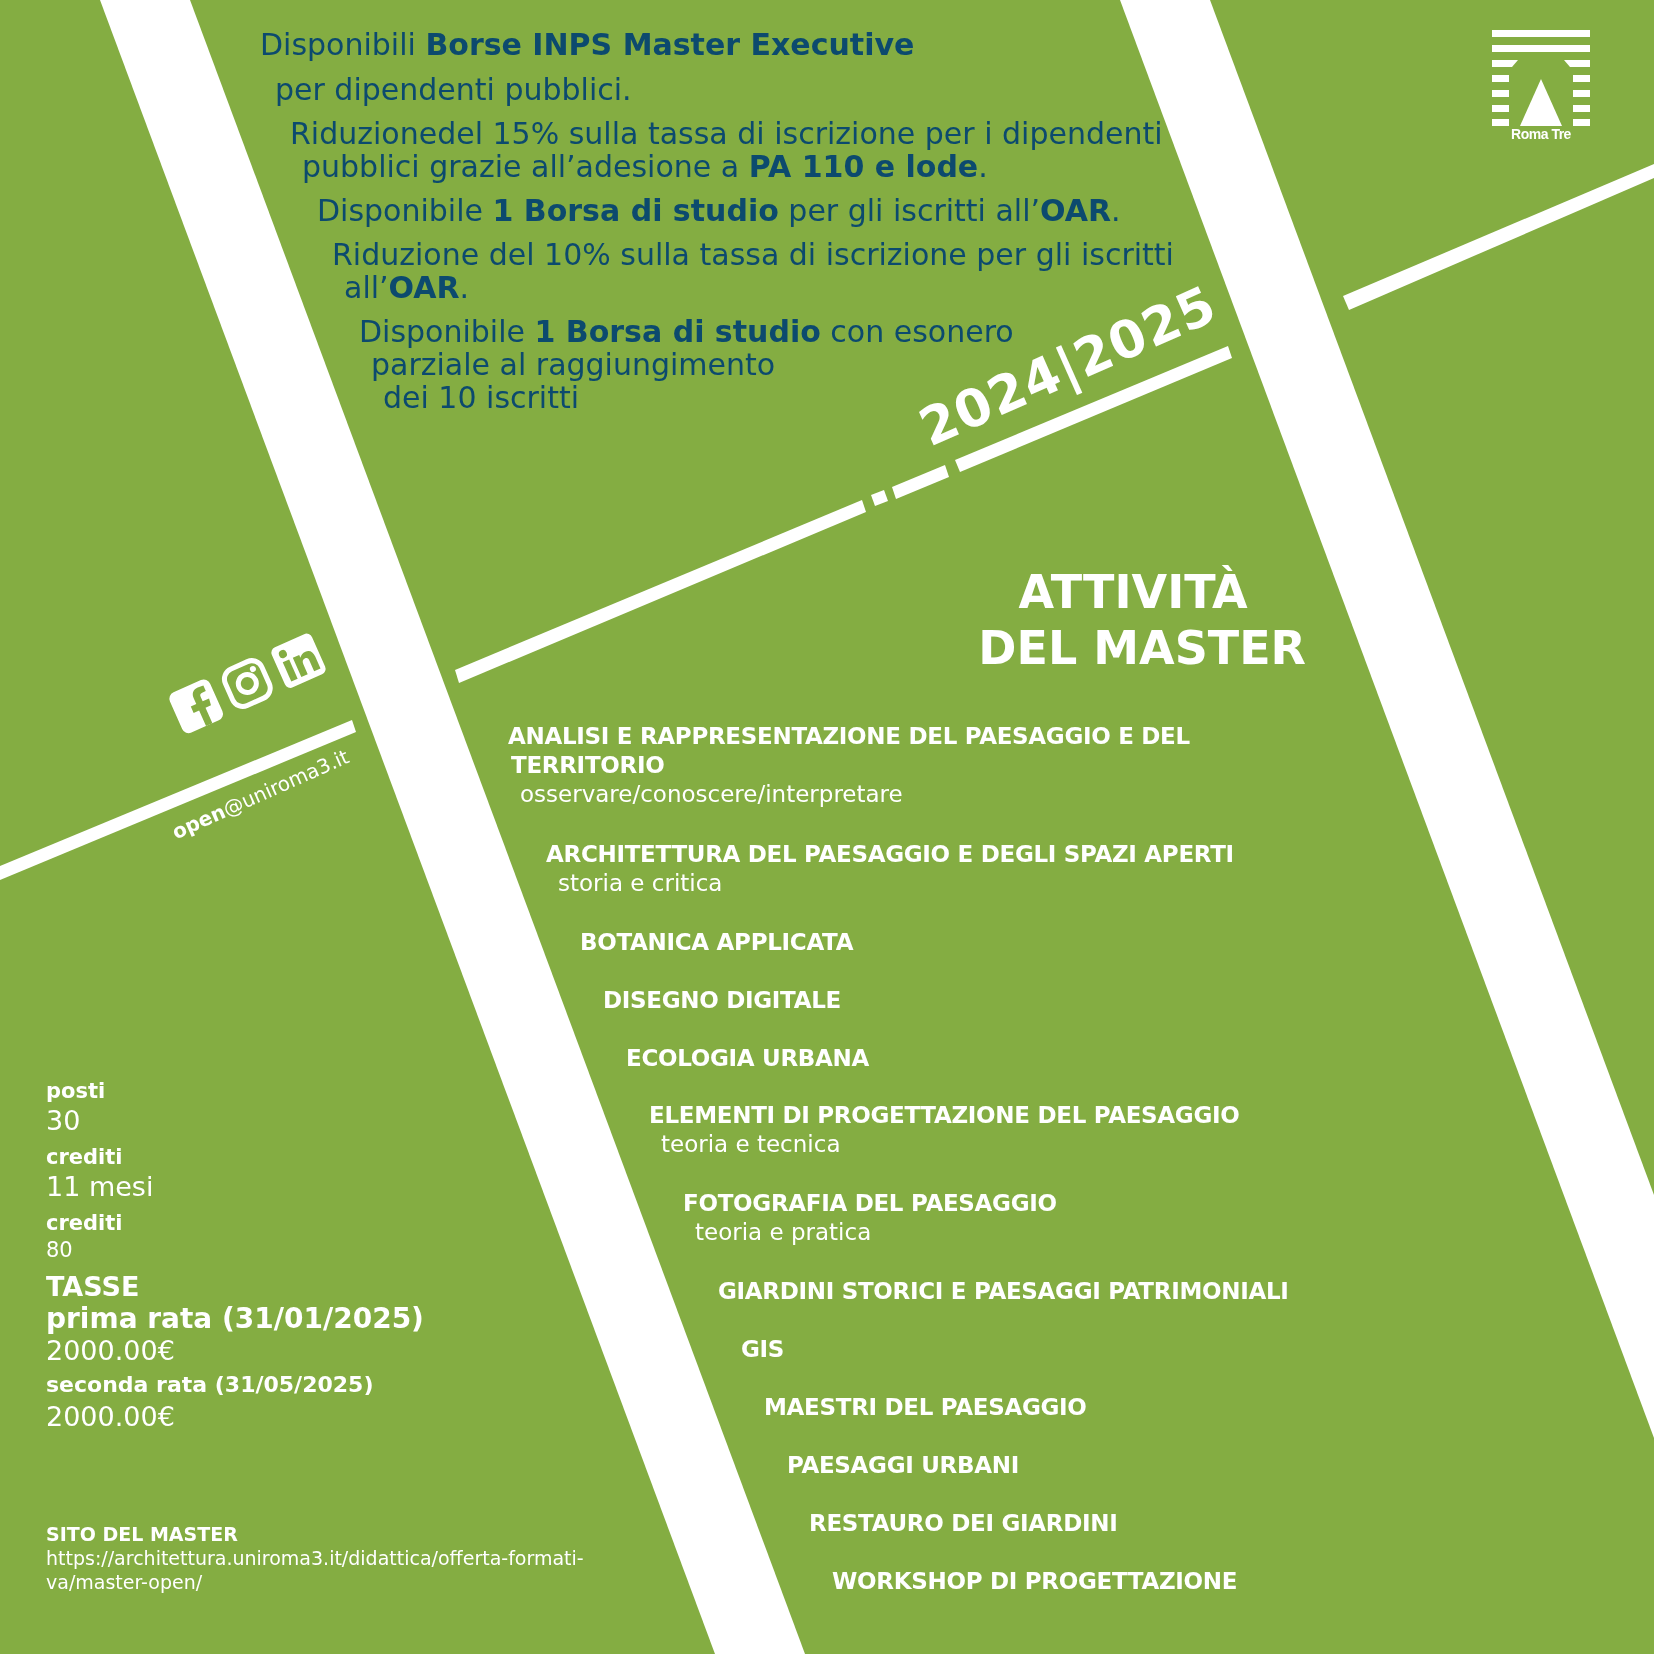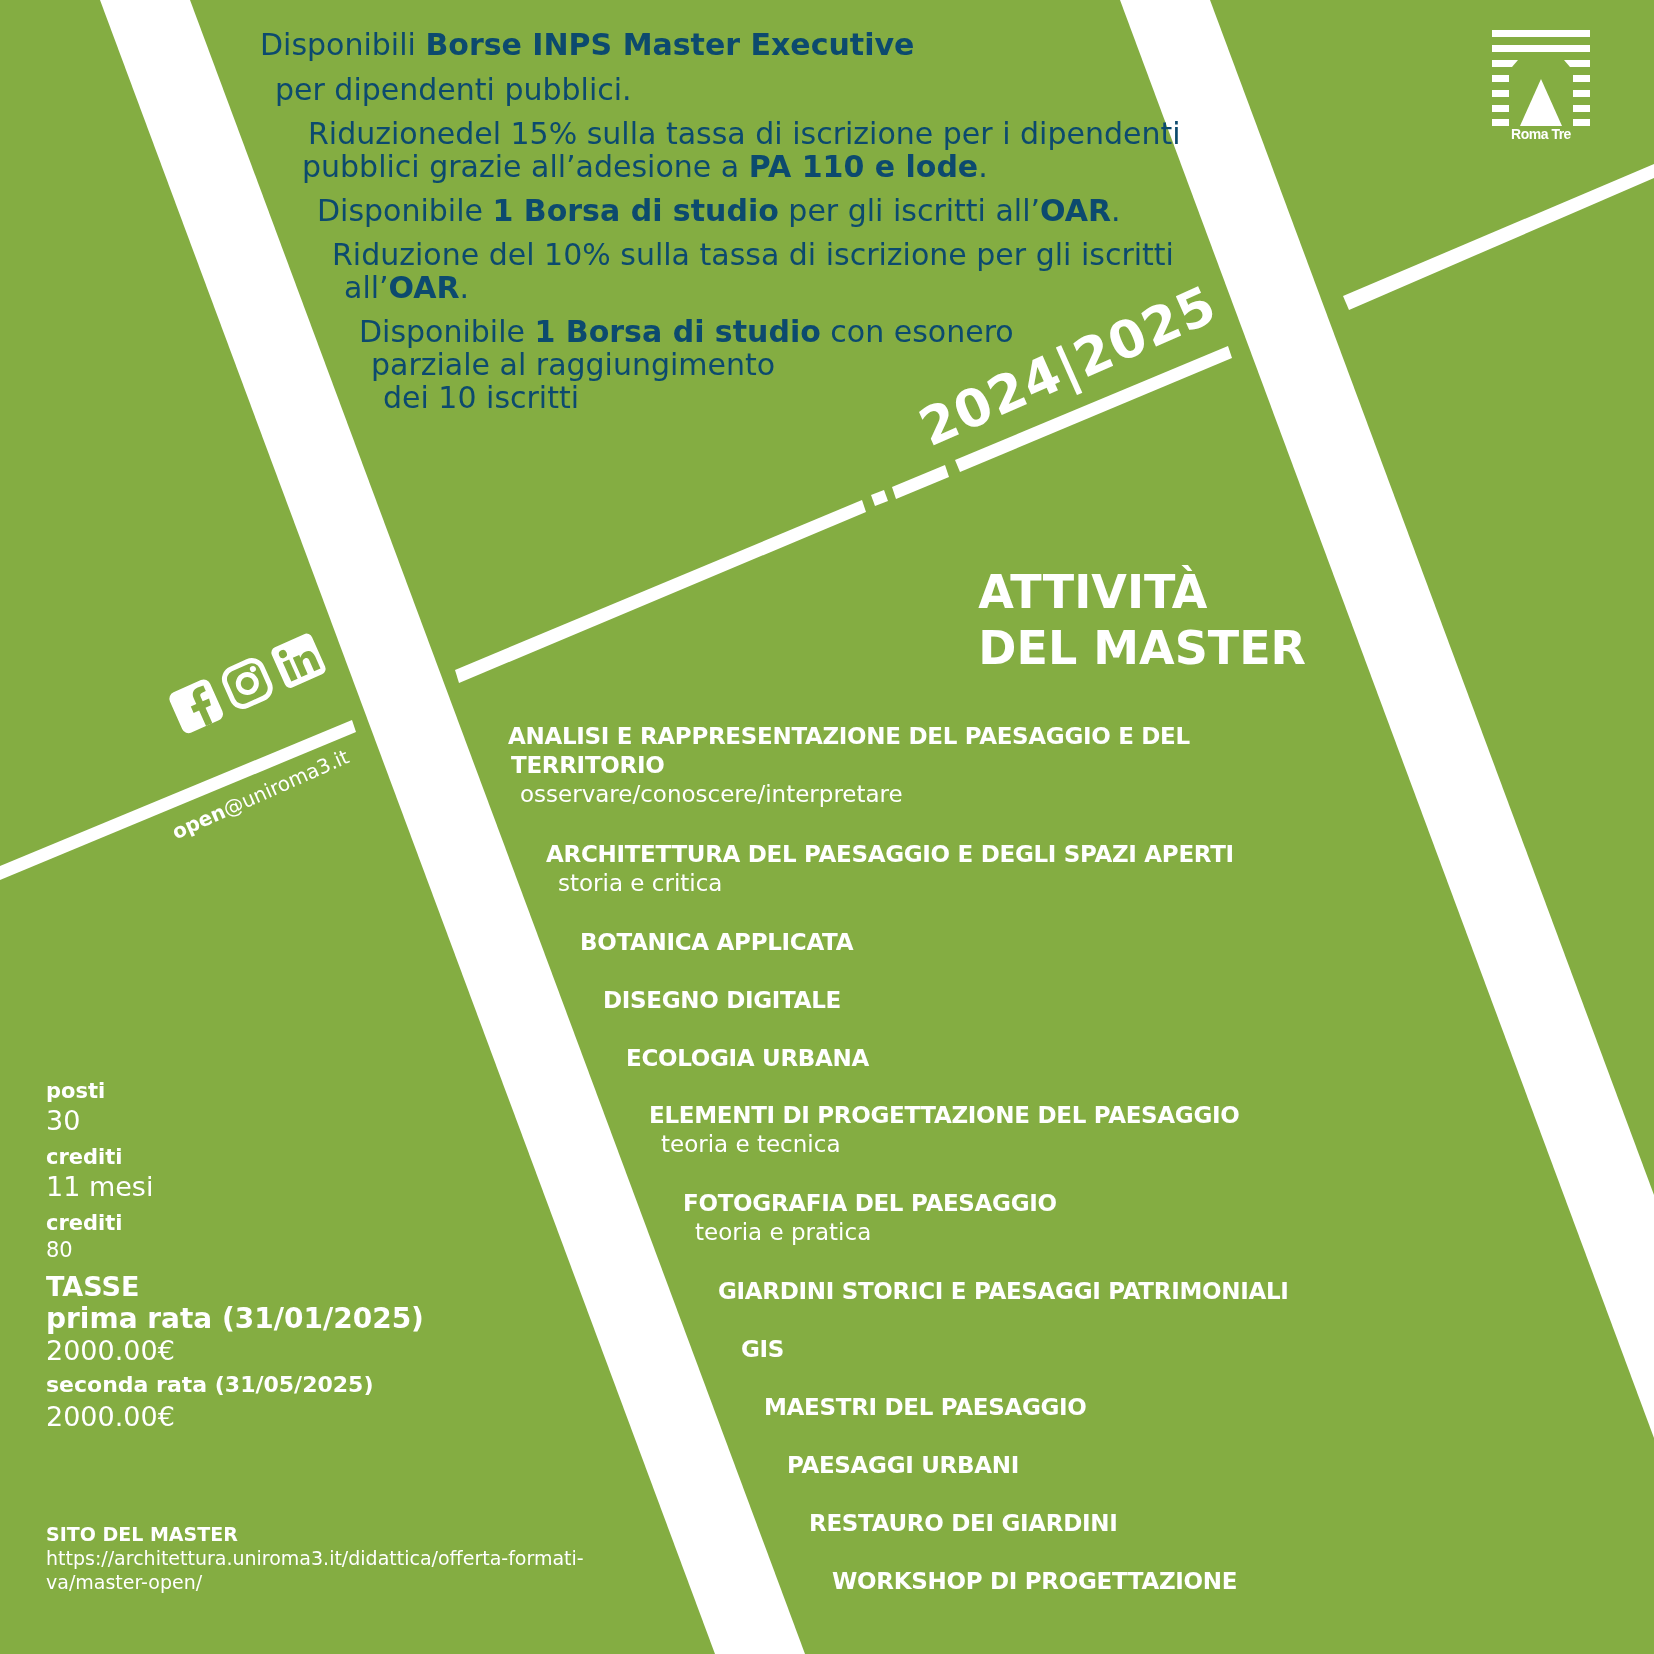--- a/index.html
+++ b/index.html
@@ -5,21 +5,21 @@
   html, body { margin:0; padding:0; }
   body { width:1654px; height:1654px; overflow:hidden; background:#84ad42; font-family:"DejaVu Sans", sans-serif; color:#fff; }
   .stage { position:relative; width:1654px; height:1654px; background:#84ad42; overflow:hidden; }
   svg.bg { position:absolute; left:0; top:0; }
   .abs { position:absolute; white-space:nowrap; }
   .info { font-size:30px; line-height:33px; color:#0c4a6e; }
   .info b { font-weight:bold; }
   .year { position:absolute; left:935px; top:398px; font-size:52px; font-weight:bold; transform:rotate(-24deg); transform-origin:left bottom; letter-spacing:1px; }
   .logo { position:absolute; left:1492px; top:30px; width:98px; }
   .logo-text { position:absolute; left:0; top:96px; width:98px; text-align:center; font-family:"Liberation Sans", sans-serif; font-weight:bold; font-size:14px; letter-spacing:-0.5px; }
-  .act-title { position:absolute; right:348px; top:564px; text-align:left; font-size:46px; font-weight:bold; line-height:56px; }
+  .act-title { position:absolute; right:348px; top:564px; text-align:center; font-size:46px; font-weight:bold; line-height:56px; }
   .course { position:absolute; }
   .course-name { font-family:"DejaVu Sans", sans-serif; font-weight:bold; font-size:23px; line-height:29px; letter-spacing:-0.3px; }
   .course-sub { font-size:23px; line-height:29px; padding-left:12px; }
   .social { position:absolute; left:184px; top:690px; transform:rotate(-24deg); transform-origin:left bottom; display:flex; gap:8px; }
   .social .ic { width:48px; height:48px; }
   .email { position:absolute; left:178px; top:820px; font-size:20px; transform:rotate(-24deg); transform-origin:left bottom; }
   .email b { font-weight:bold; }
   .facts { position:absolute; left:46px; top:1078px; }
   .f-label { font-weight:bold; font-size:21px; line-height:26px; }
   .f-val-lg { font-size:27px; line-height:34px; margin-bottom:6px; }
@@ -65,21 +65,21 @@
       <rect x="81" y="89" width="17" height="7" fill="#fff"></rect>
       <polygon points="49,49 70,96 28,96" fill="#fff"></polygon>
     </svg>
     <div class="logo-text">Roma Tre</div>
   </div>
 
   <div class="abs info" style="left:260px; top:28px;">
     <span>Disponibili </span><b>Borse INPS Master Executive</b>
   </div>
   <div class="abs info" style="left:275px; top:73px;">per dipendenti pubblici.</div>
-  <div class="abs info" style="left:308px; top:117px;text-align:right;">Riduzionedel 15% sulla tassa di iscrizione per i dipendenti</div>
+  <div class="abs info" style="left:290px; top:117px;text-align:right;">Riduzionedel 15% sulla tassa di iscrizione per i dipendenti</div>
   <div class="abs info" style="left:302px; top:150px;">
     <span>pubblici grazie all’adesione a </span><b>PA 110 e lode</b><span>.</span>
   </div>
   <div class="abs info" style="left:317px; top:194px;">
     <span>Disponibile </span><b>1 Borsa di studio</b><span> per gli iscritti all’</span><b>OAR</b><span>.</span>
   </div>
   <div class="abs info" style="left:332px; top:238px;">Riduzione del 10% sulla tassa di iscrizione per gli iscritti</div>
   <div class="abs info" style="left:344px; top:271px;">
     <span>all’</span><b>OAR</b><span>.</span>
   </div>

